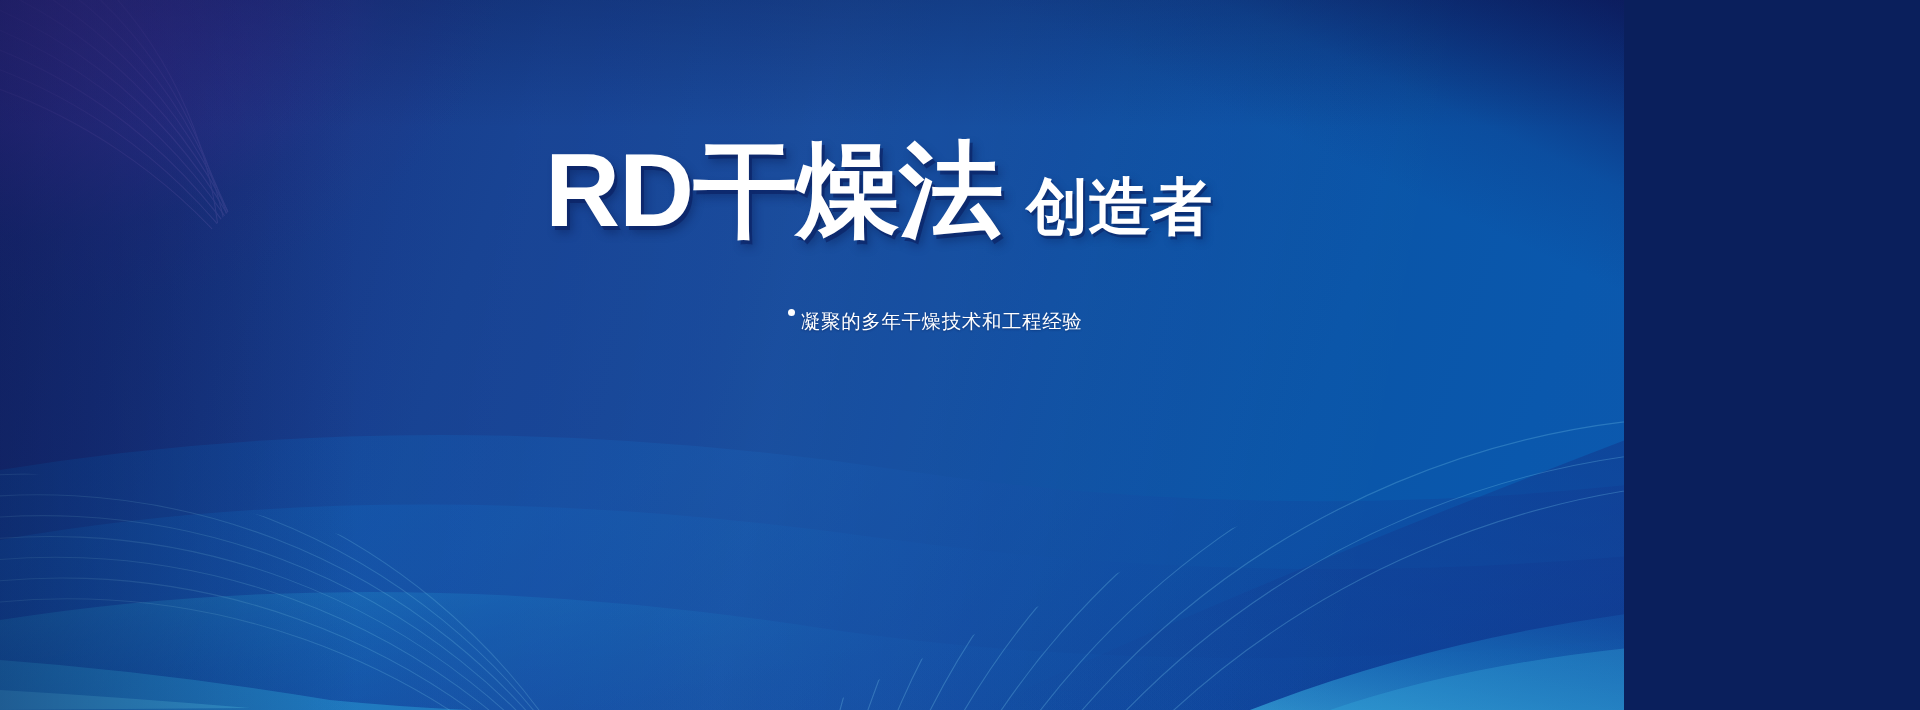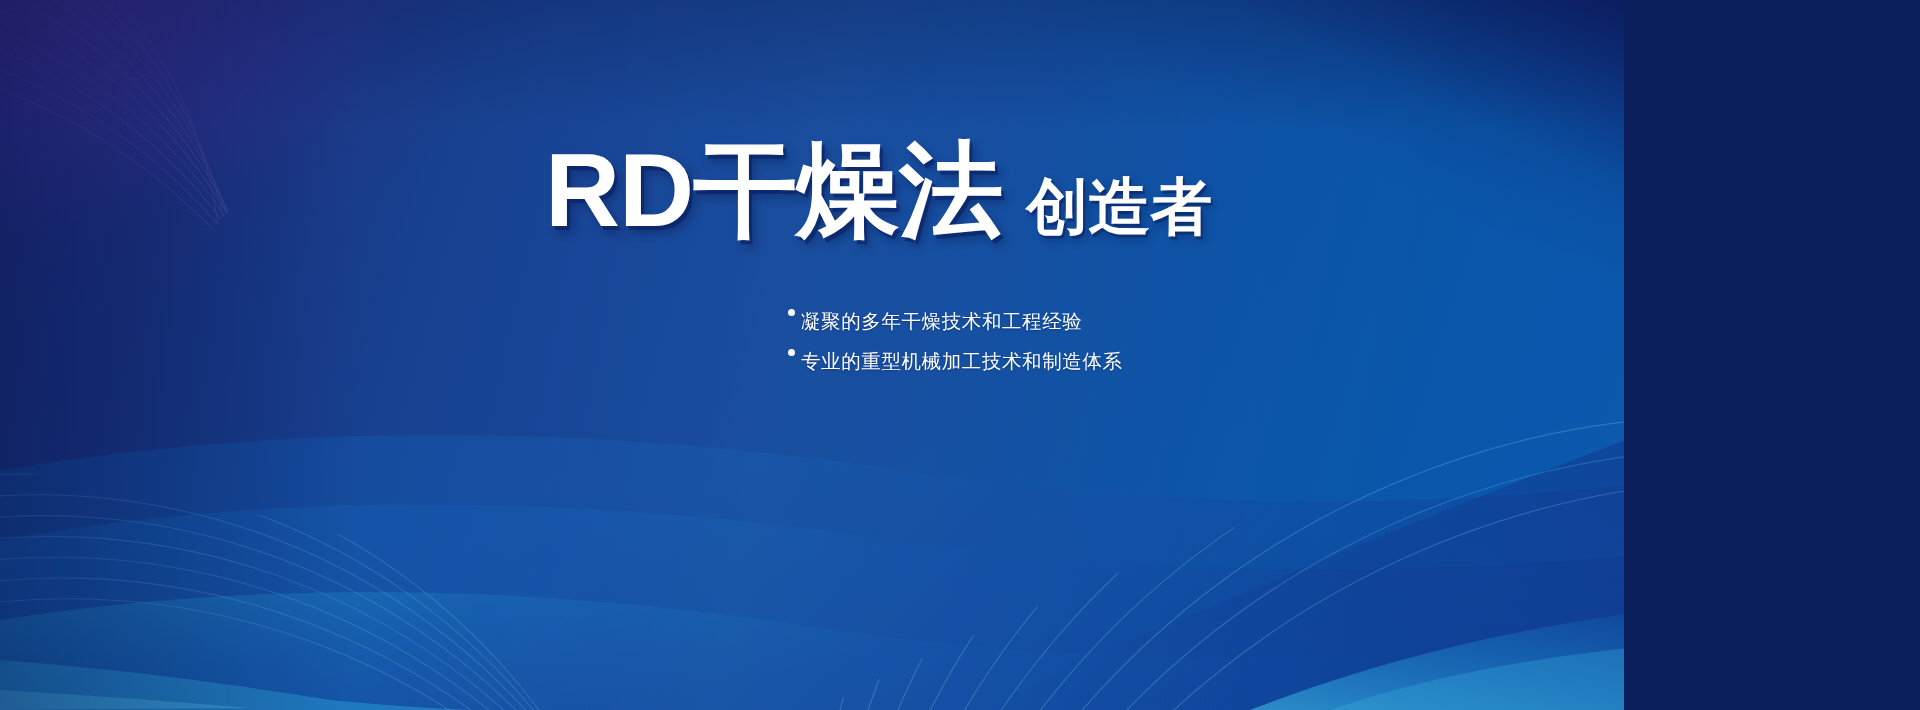--- a/index.html
+++ b/index.html
@@ -286,20 +286,16 @@
     <div class="headline">
       <span class="headline-main">RD干燥法</span>
       <span class="headline-sub">创造者</span>
     </div>
 
     <ul class="bullets">
       <li class="bullet-item">
         <span class="bullet-dot"></span>
         <span class="bullet-text">凝聚的多年干燥技术和工程经验</span>
       </li>
-      <li class="bullet-item">
-        <span class="bullet-dot"></span>
-        <span class="bullet-text">专业的重型机械加工技术和制造体系</span>
-      </li>
     </ul>
 
   </div>
 </div>
 
 </body></html>

